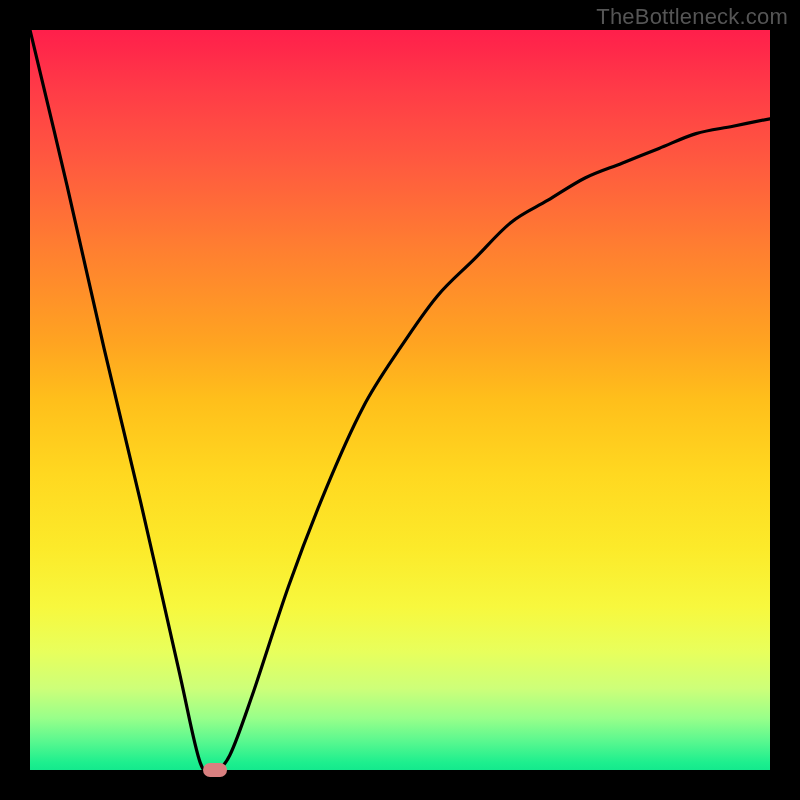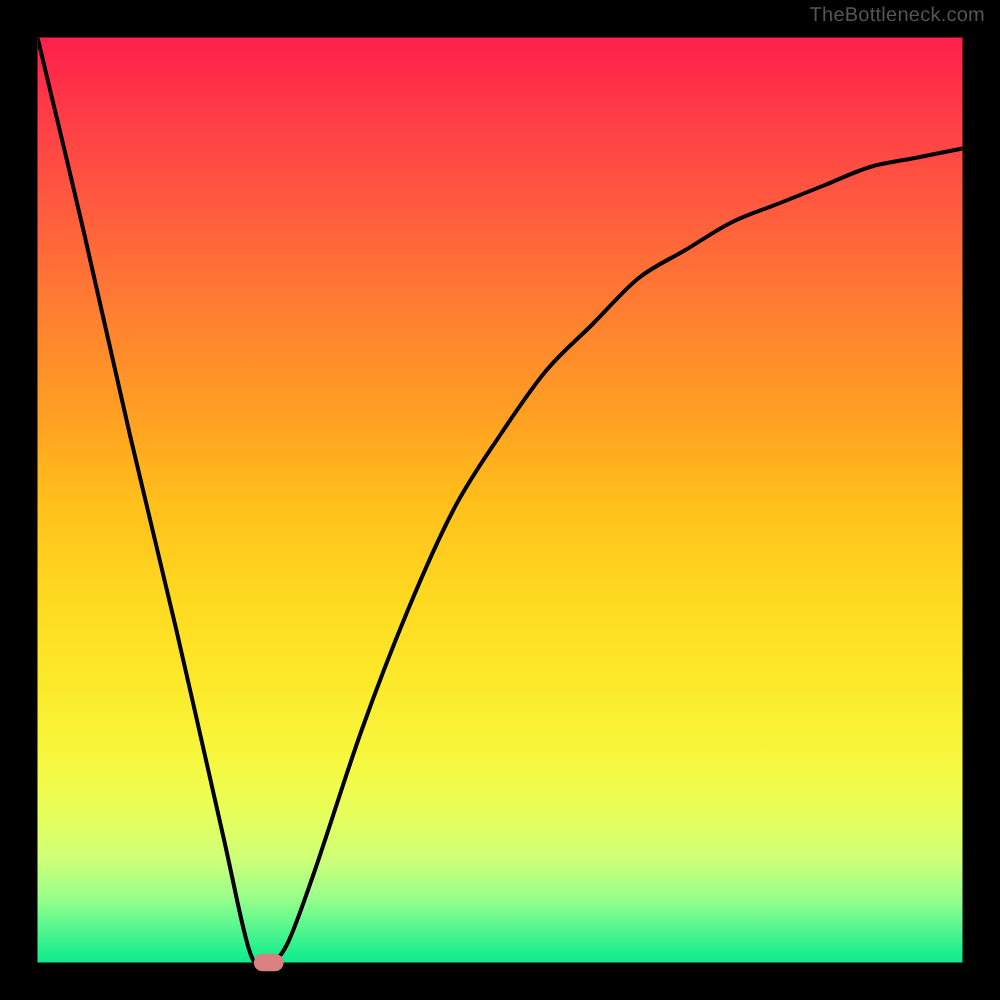--- a/index.html
+++ b/index.html
@@ -9,21 +9,21 @@
     height: 800px;
     background: #000;
     position: relative;
   }
   .watermark {
     position: absolute;
     top: 4px;
     right: 12px;
     color: #555;
     font-family: Arial, Helvetica, sans-serif;
-    font-size: 16px;
+    font-size: 22px;
     font-weight: 500;
     z-index: 3;
     letter-spacing: 0.2px;
   }
   .plot {
     position: absolute;
     left: 30px;
     top: 30px;
     width: 740px;
     height: 740px;

